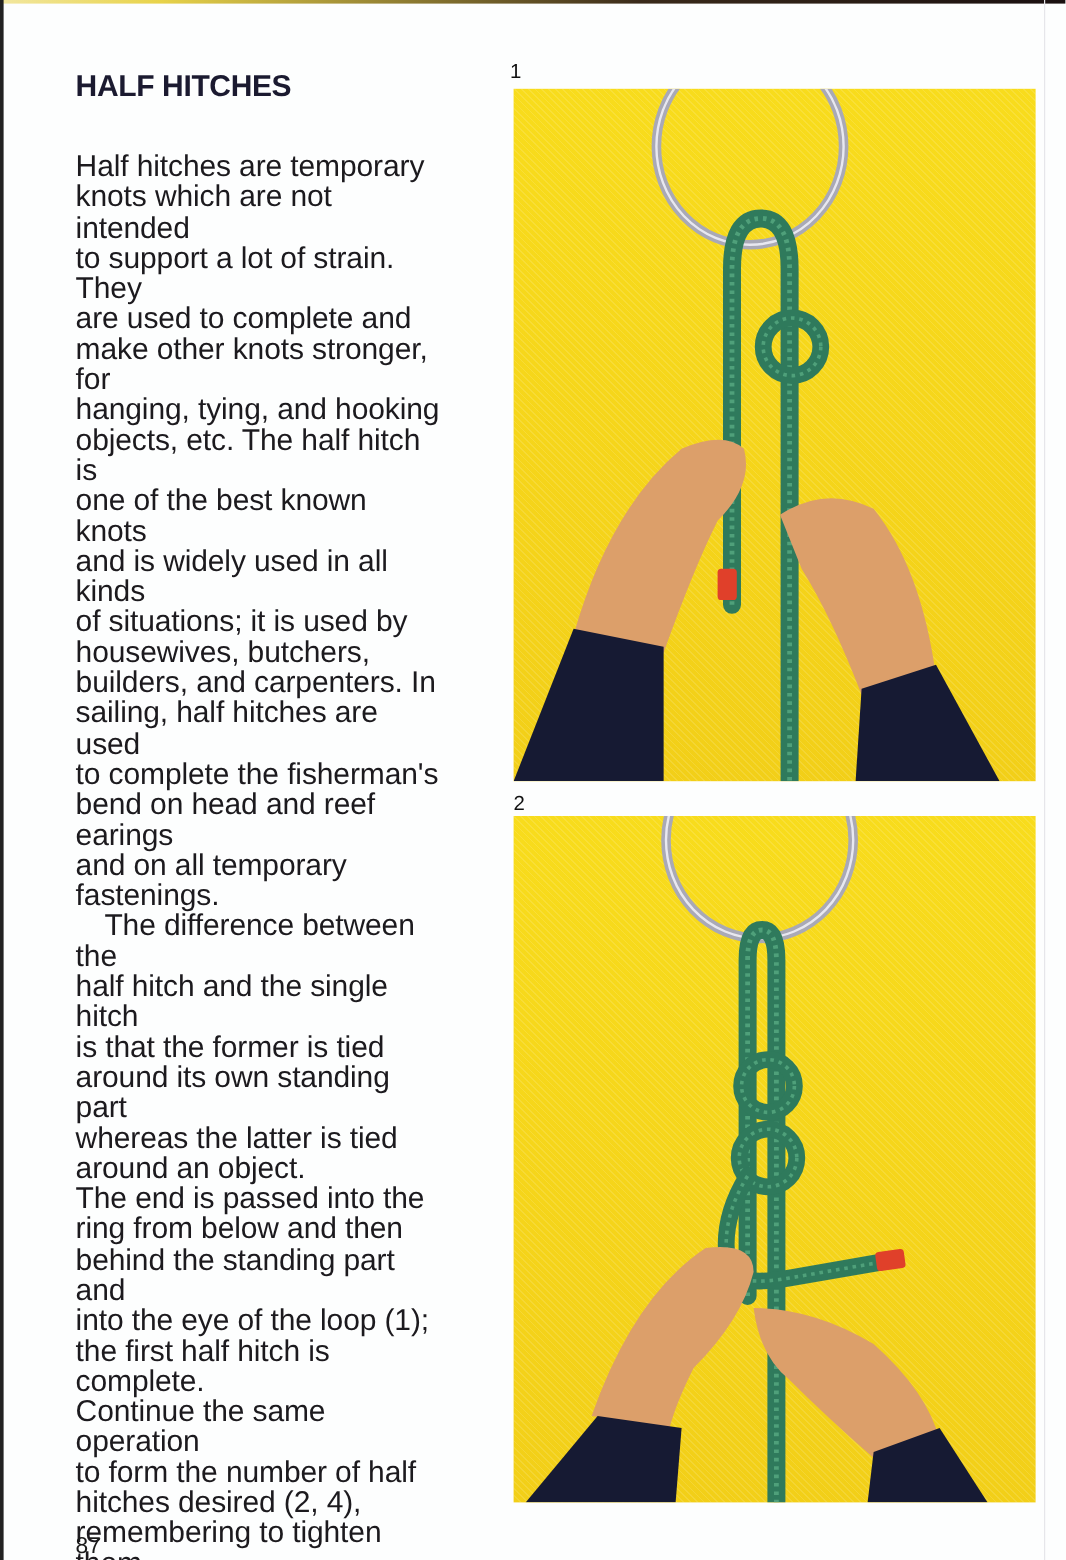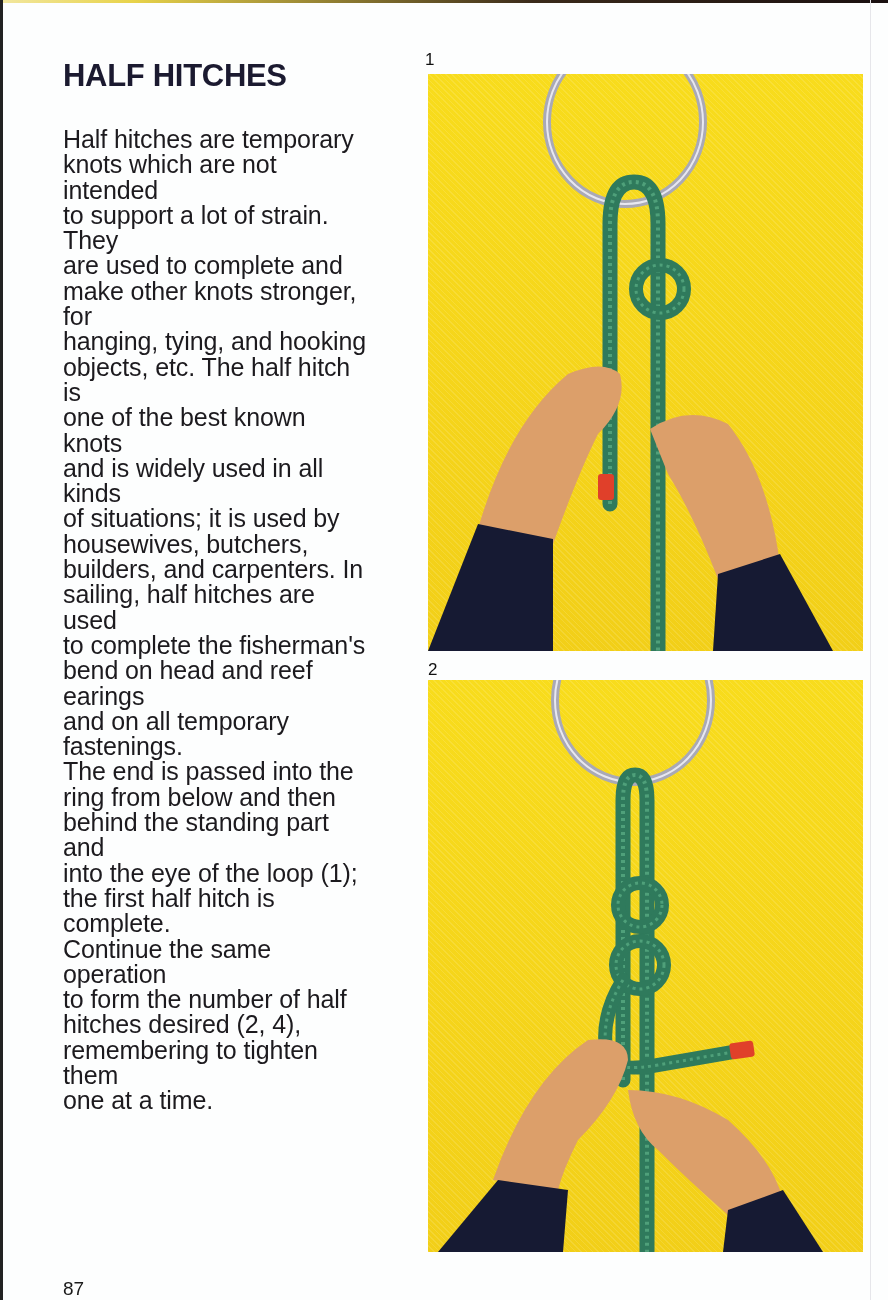--- a/index.html
+++ b/index.html
@@ -9,21 +9,21 @@
       font-family: "Liberation Sans", sans-serif;
       color: #1c1a1e;
     }
     .top-edge { position: absolute; left: 0; top: 0; width: 888px; height: 3px;
       background: linear-gradient(90deg, #f2e7a0 0%, #e8d34a 15%, #3a2a1a 60%, #1a1010 100%); }
     .left-edge { position: absolute; left: 0; top: 0; width: 3px; height: 1300px; background: #222; }
     .right-rule { position: absolute; left: 870px; top: 0; width: 1px; height: 1300px; background: #e6e6ea; }
 
     .title {
       position: absolute; left: 63px; top: 58px; margin: 0;
-      font-size: 31px; font-weight: bold; letter-spacing: -0.3px;
+      font-size: 25px; font-weight: bold; letter-spacing: -0.3px;
       color: #1b1a30;
     }
     .text-col {
       position: absolute; left: 63px; top: 127px; width: 305px;
       font-size: 25px; line-height: 25.3px; letter-spacing: -0.1px;
     }
     .text-col p { margin: 0; white-space: pre-line; }
     .text-col .indent { text-indent: 24px; }
     .method-heading { margin-top: 25px !important; font-style: italic; }
 
@@ -58,20 +58,26 @@
 one of the best known knots
 and is widely used in all kinds
 of situations; it is used by
 housewives, butchers,
 builders, and carpenters. In
 sailing, half hitches are used
 to complete the fisherman's
 bend on head and reef earings
 and on all temporary
 fastenings.</p>
+  <p class="indent">The difference between the
+half hitch and the single hitch
+is that the former is tied
+around its own standing part
+whereas the latter is tied
+around an object.</p>
   <p>The end is passed into the
 ring from below and then
 behind the standing part and
 into the eye of the loop (1);
 the first half hitch is complete.
 Continue the same operation
 to form the number of half
 hitches desired (2, 4),
 remembering to tighten them
 one at a time.</p>

